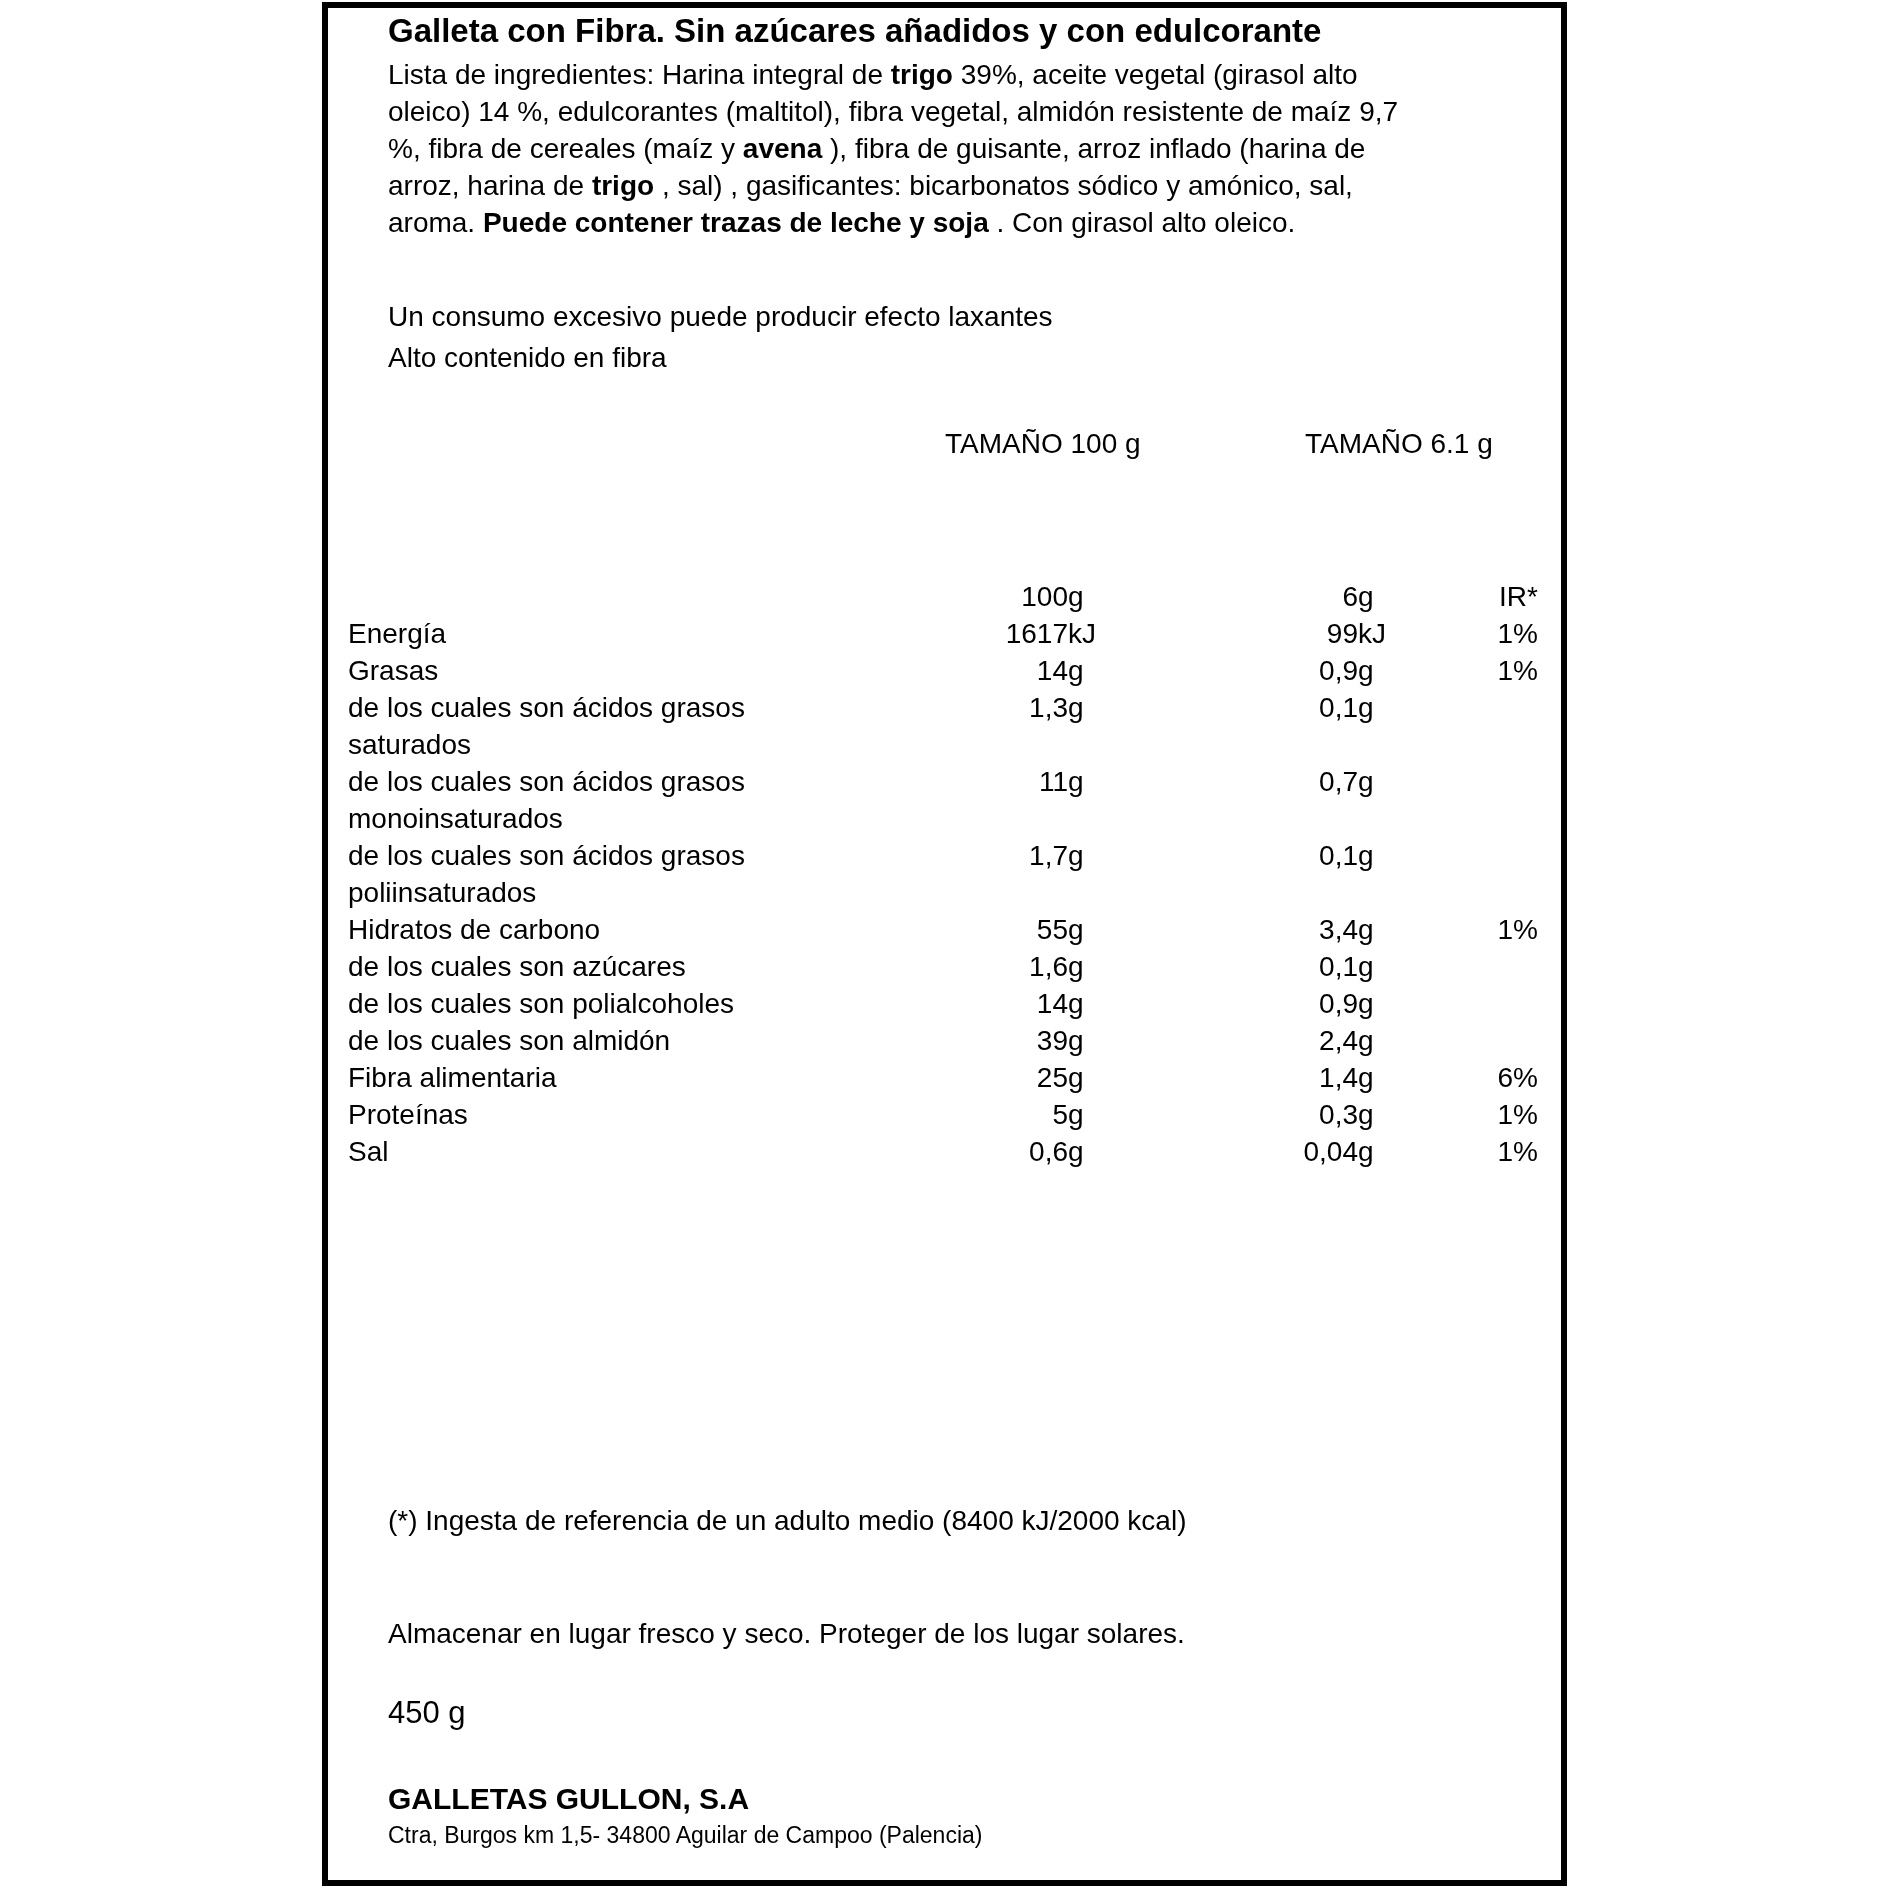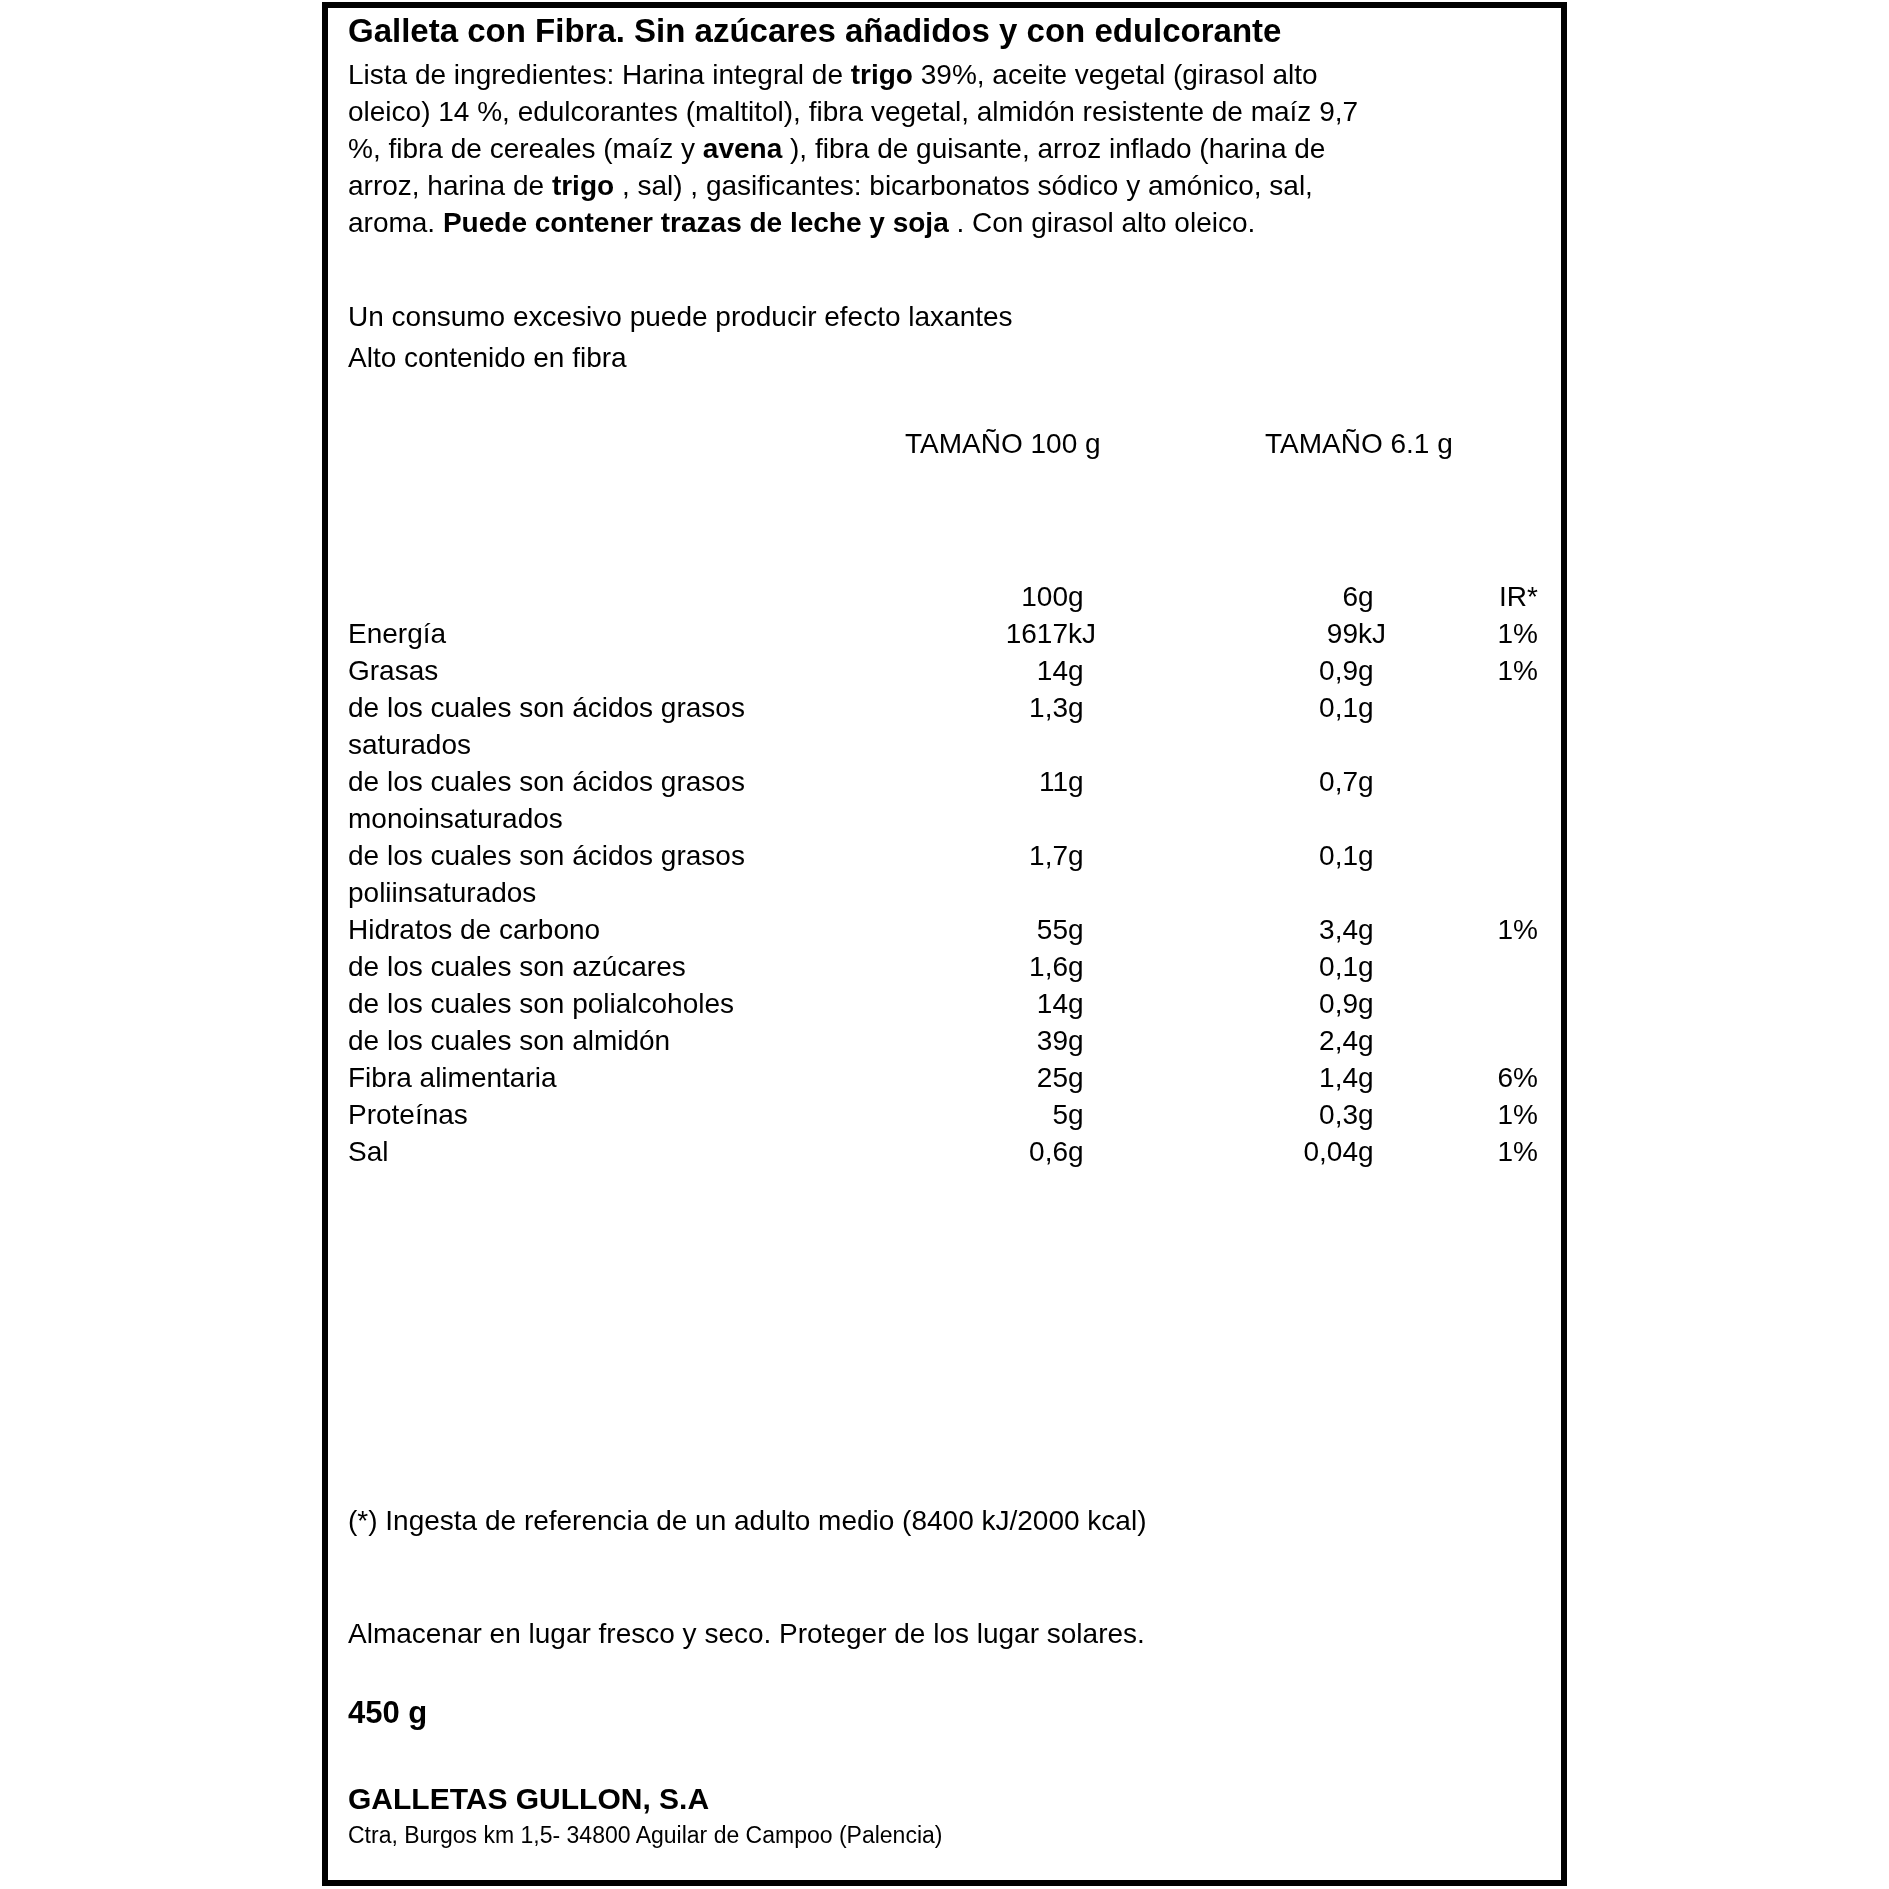--- a/index.html
+++ b/index.html
@@ -12,21 +12,21 @@
   }
   .label-box{
     position:absolute;
     left:322px; top:2px;
     width:1245px; height:1884px;
     border:6px solid #000;
     box-sizing:border-box;
     background:#fff;
     position:absolute;
   }
-  .abs{position:absolute;}
+  .abs{position:absolute;margin-left:40px;}
   .title{
     left:20px; top:4px;
     font-size:33px; font-weight:bold;
     letter-spacing:0px;
     white-space:nowrap;
   }
   .ingredients{
     left:20px; top:48px;
     width:1195px;
     font-size:28px; line-height:37px;
@@ -56,21 +56,21 @@
     vertical-align:top;
   }
   td.lbl{ white-space:pre-line; }
   td.ir{ text-align:right; }
   .num{ display:inline-block; text-align:right; }
   .w1{ width:270px; }
   .w2{ width:240px; }
   .unit{ display:inline-block; text-align:left; }
   .footnote{ left:20px; top:1497px; font-size:28px; white-space:nowrap;}
   .storage{ left:20px; top:1610px; font-size:28px; white-space:nowrap;}
-  .weight{ left:20px; top:1687px; font-size:31px; font-weight:bold; white-space:nowrap;}
+  .weight{ left:20px; top:1687px; font-size:31px; font-weight:normal; white-space:nowrap;}
   .manufacturer{ left:20px; top:1774px; font-size:30px; font-weight:bold; white-space:nowrap;}
   .address{ left:20px; top:1814px; font-size:23px; white-space:nowrap;}
 </style>
 </head>
 <body>
 
 <div class="label-box">
 
   <div class="abs title">Galleta con Fibra. Sin azúcares añadidos y con edulcorante</div>
 

